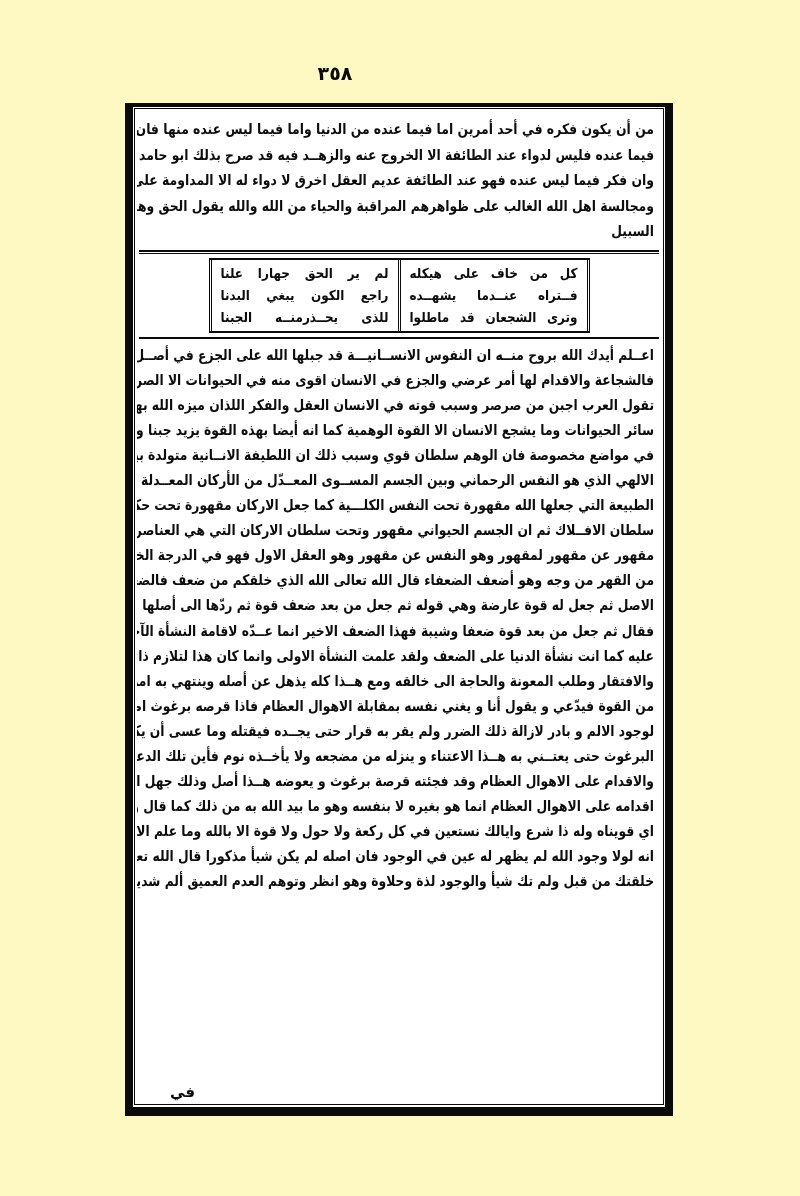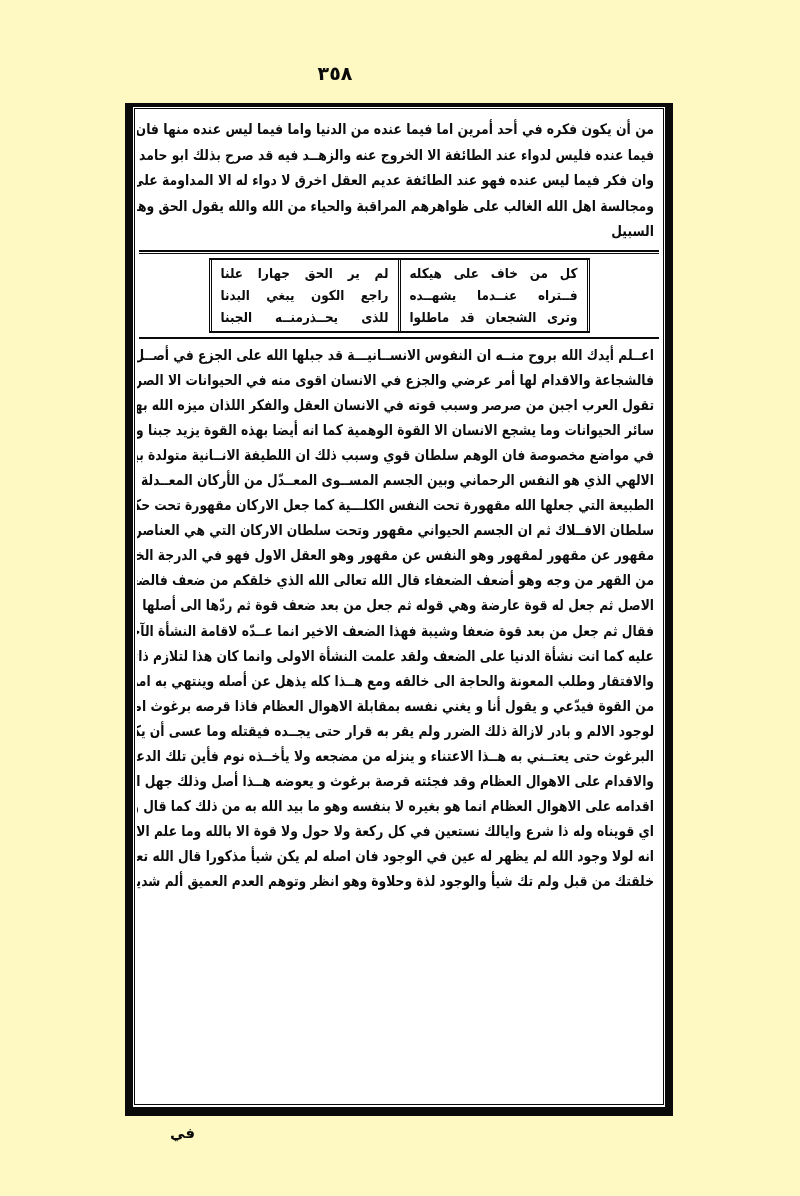--- a/index.html
+++ b/index.html
@@ -171,21 +171,21 @@
     font-size: 12.3px;
     line-height: 25.1px;
     letter-spacing: -0.25px;
     transform: scaleY(1.2);
     transform-origin: center;
   }
 
   
   .catchword {
     position: absolute;
-    top: 1124px;
+    top: 1083px;
     right: 605px;
     font-size: 15px;
     font-weight: bold;
     color: #0a0a0a;
     direction: rtl;
     font-family: "DejaVu Sans", sans-serif;
   }
 </style>
 </head>
 <body>

